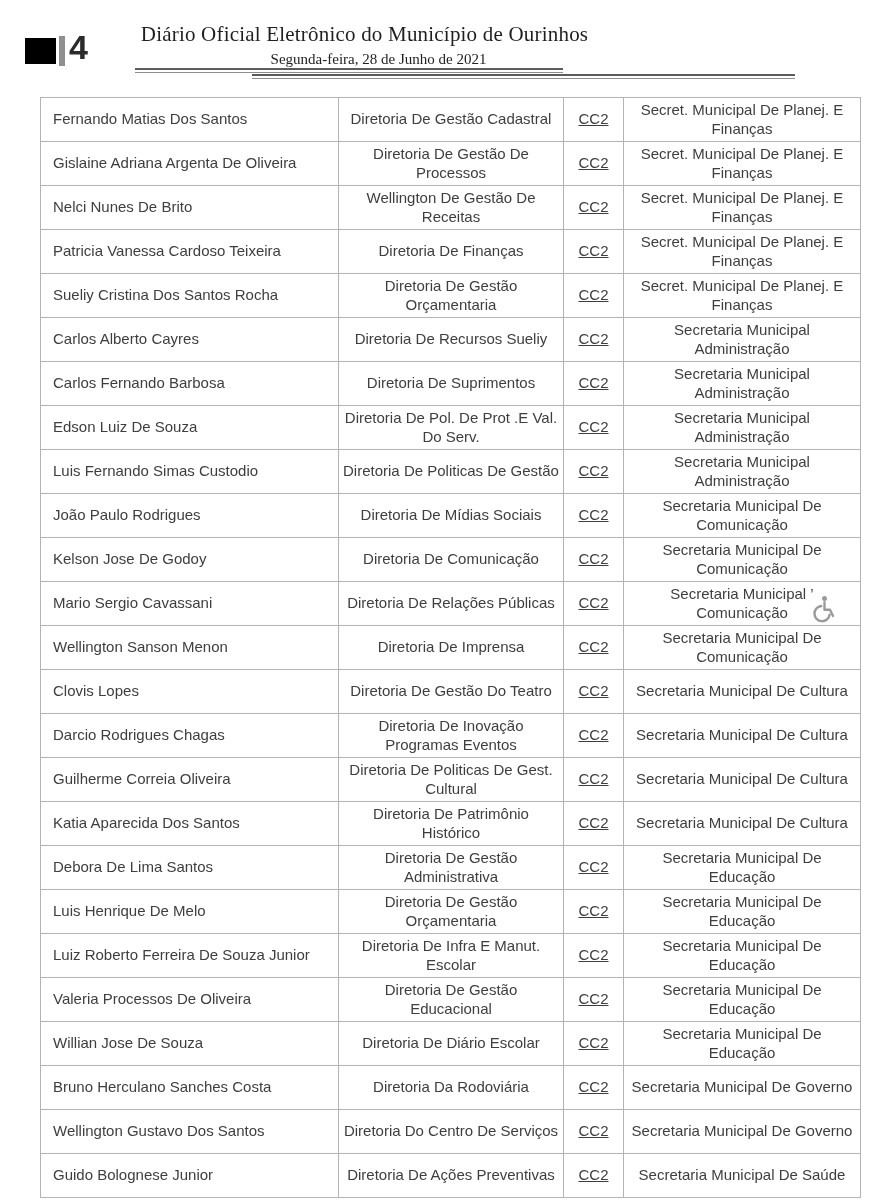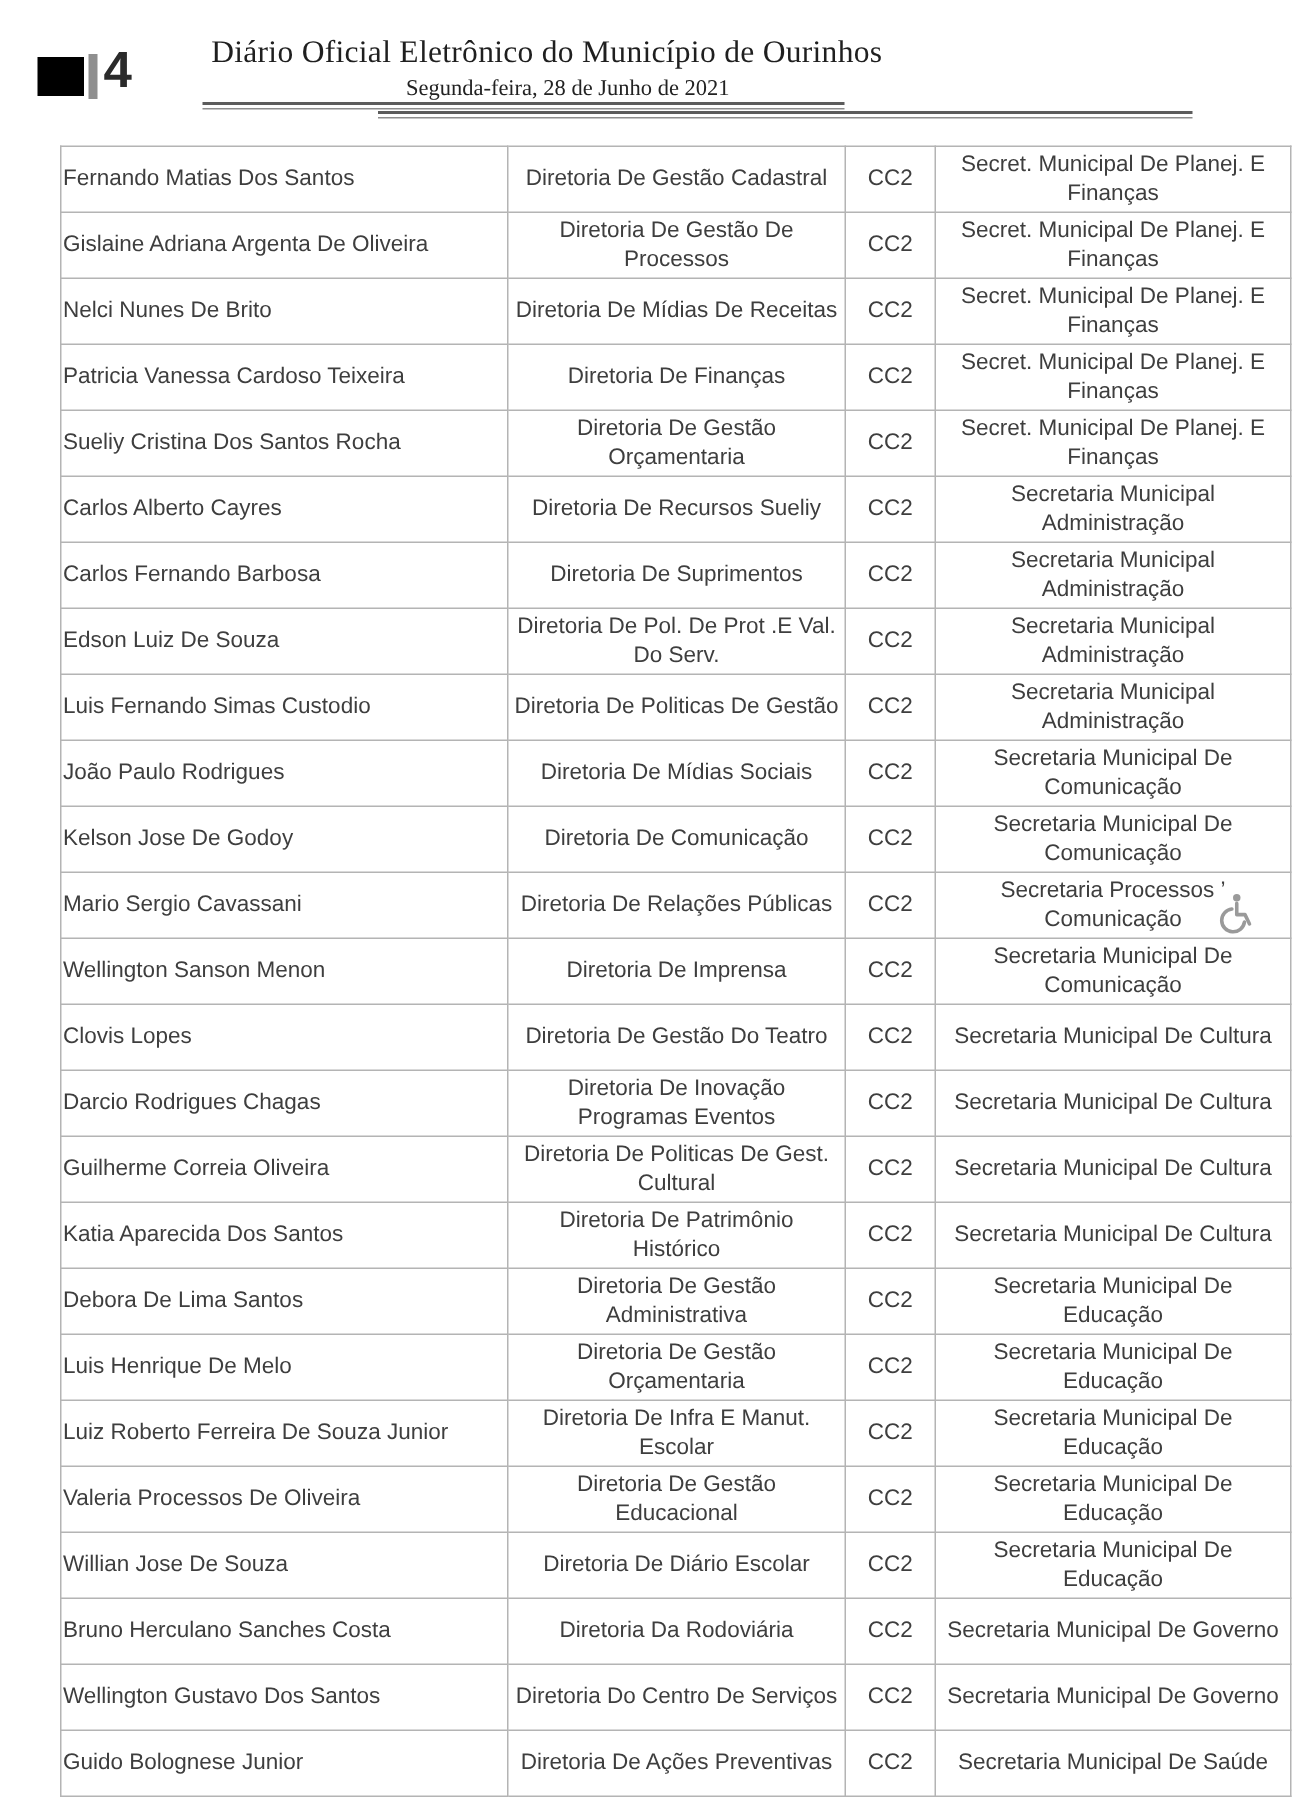--- a/index.html
+++ b/index.html
@@ -59,22 +59,22 @@
   }
   table.staff td {
     border:1px solid #b4b4b4;
     height:41px;
     padding:1px 4px;
     line-height:18.5px;
     text-align:center;
     vertical-align:middle;
     overflow:hidden;
   }
-  table.staff td.c0 { text-align:left; padding-left:1px; }
-  table.staff td.c2 { padding:1px 2px; }
+  table.staff td.c0 { text-align:left; padding-left:12px; }
+  table.staff td.c2 { padding:1px 2px;text-decoration:underline; }
 
   
   .a11y-icon {
     position:absolute; left:808px; top:594px;
     width:30px; height:30px;
     cursor:pointer;
   }
 </style>
 </head>
 <body>
@@ -107,21 +107,21 @@
           <td class="c3">Secret. Municipal De Planej. E Finanças</td>
         </tr>
         <tr>
           <td class="c0">Gislaine Adriana Argenta De Oliveira</td>
           <td class="c1">Diretoria De Gestão De Processos</td>
           <td class="c2">CC2</td>
           <td class="c3">Secret. Municipal De Planej. E Finanças</td>
         </tr>
         <tr>
           <td class="c0">Nelci Nunes De Brito</td>
-          <td class="c1">Diretoria De Mídias De Receitas</td>
+          <td class="c1">Wellington De Gestão De Receitas</td>
           <td class="c2">CC2</td>
           <td class="c3">Secret. Municipal De Planej. E Finanças</td>
         </tr>
         <tr>
           <td class="c0">Patricia Vanessa Cardoso Teixeira</td>
           <td class="c1">Diretoria De Finanças</td>
           <td class="c2">CC2</td>
           <td class="c3">Secret. Municipal De Planej. E Finanças</td>
         </tr>
         <tr>
@@ -163,21 +163,21 @@
         <tr>
           <td class="c0">Kelson Jose De Godoy</td>
           <td class="c1">Diretoria De Comunicação</td>
           <td class="c2">CC2</td>
           <td class="c3">Secretaria Municipal De Comunicação</td>
         </tr>
         <tr>
           <td class="c0">Mario Sergio Cavassani</td>
           <td class="c1">Diretoria De Relações Públicas</td>
           <td class="c2">CC2</td>
-          <td class="c3">Secretaria Processos ’ Comunicação</td>
+          <td class="c3">Secretaria Municipal ’ Comunicação</td>
         </tr>
         <tr>
           <td class="c0">Wellington Sanson Menon</td>
           <td class="c1">Diretoria De Imprensa</td>
           <td class="c2">CC2</td>
           <td class="c3">Secretaria Municipal De Comunicação</td>
         </tr>
         <tr>
           <td class="c0">Clovis Lopes</td>
           <td class="c1">Diretoria De Gestão Do Teatro</td>

